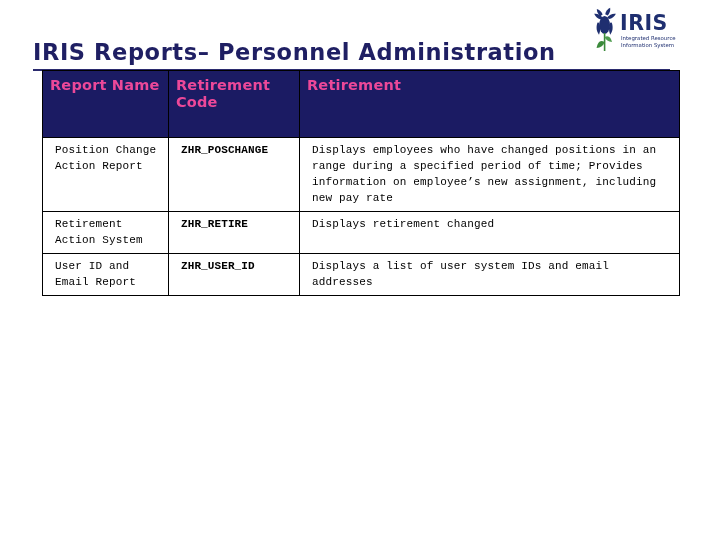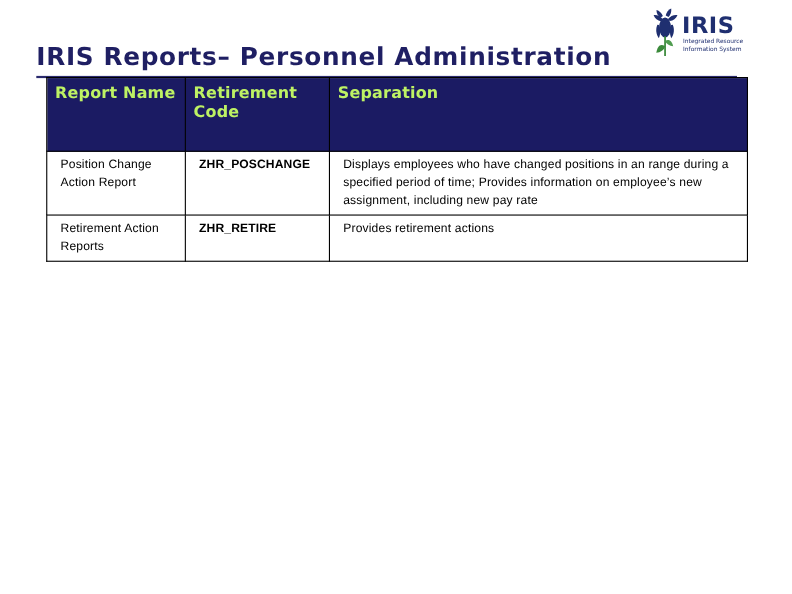--- a/index.html
+++ b/index.html
@@ -60,36 +60,36 @@
     table-layout: fixed;
   }
   #report-table td, #report-table th {
     border: 1.6px solid #000000;
     vertical-align: top;
     padding: 5px 6px 4px 7px;
     text-align: left;
   }
   #report-table thead th {
     background: #1b1b63;
-    color: #bef264;
+    color: #ec4899;
     font-family: "DejaVu Sans", sans-serif;
     font-size: 14.5px;
     font-weight: bold;
     letter-spacing: 0.2px;
     line-height: 1.18;
     height: 67px;
     padding-top: 6px;
     border-color: #000000;
   }
   .col-name  { width: 126px; }
   .col-code  { width: 131px; }
   .col-desc  { width: 380px; }
 
   #report-table tbody td {
-    font-family: Liberation Sans, sans-serif;
+    font-family: Liberation Mono, monospace;
     font-size: 11px;
     color: #000000;
     line-height: 1.45;
     letter-spacing: 0.15px;
     padding-left: 12px;
   }
   #report-table tbody td.cell-code {
     font-weight: bold;
     font-size: 11px;
     letter-spacing: 0.1px;
@@ -132,33 +132,38 @@
     <text x="34" y="33.5" font-family="DejaVu Sans, sans-serif" font-size="5.4" fill="#1f2f70">Integrated Resource</text>
     <text x="34" y="40.5" font-family="DejaVu Sans, sans-serif" font-size="5.4" fill="#1f2f70">Information System</text>
   </svg>
 </div>
 
 <table id="report-table">
   <thead>
     <tr>
       <th class="col-name">Report Name</th>
       <th class="col-code">Retirement Code</th>
-      <th class="col-desc">Separation</th>
+      <th class="col-desc">Retirement</th>
     </tr>
   </thead>
   <tbody>
     <tr class="row-h1">
       <td class="cell-name">Position Change Action Report</td>
       <td class="cell-code">ZHR_POSCHANGE</td>
       <td class="cell-desc">Displays employees who have changed positions in an range during a specified period of time; Provides information on employee’s new assignment, including new pay rate</td>
     </tr>
     <tr class="row-h3">
-      <td class="cell-name">Retirement Action Reports</td>
+      <td class="cell-name">Retirement Action System</td>
       <td class="cell-code">ZHR_RETIRE</td>
-      <td class="cell-desc">Provides retirement actions</td>
+      <td class="cell-desc">Displays retirement changed</td>
+    </tr>
+    <tr class="row-h5">
+      <td class="cell-name">User ID and Email Report</td>
+      <td class="cell-code">ZHR_USER_ID</td>
+      <td class="cell-desc">Displays a list of user system IDs and email addresses</td>
     </tr>
   </tbody>
 </table>
 
 <div id="footer">
   
   
   
   
 </div>

